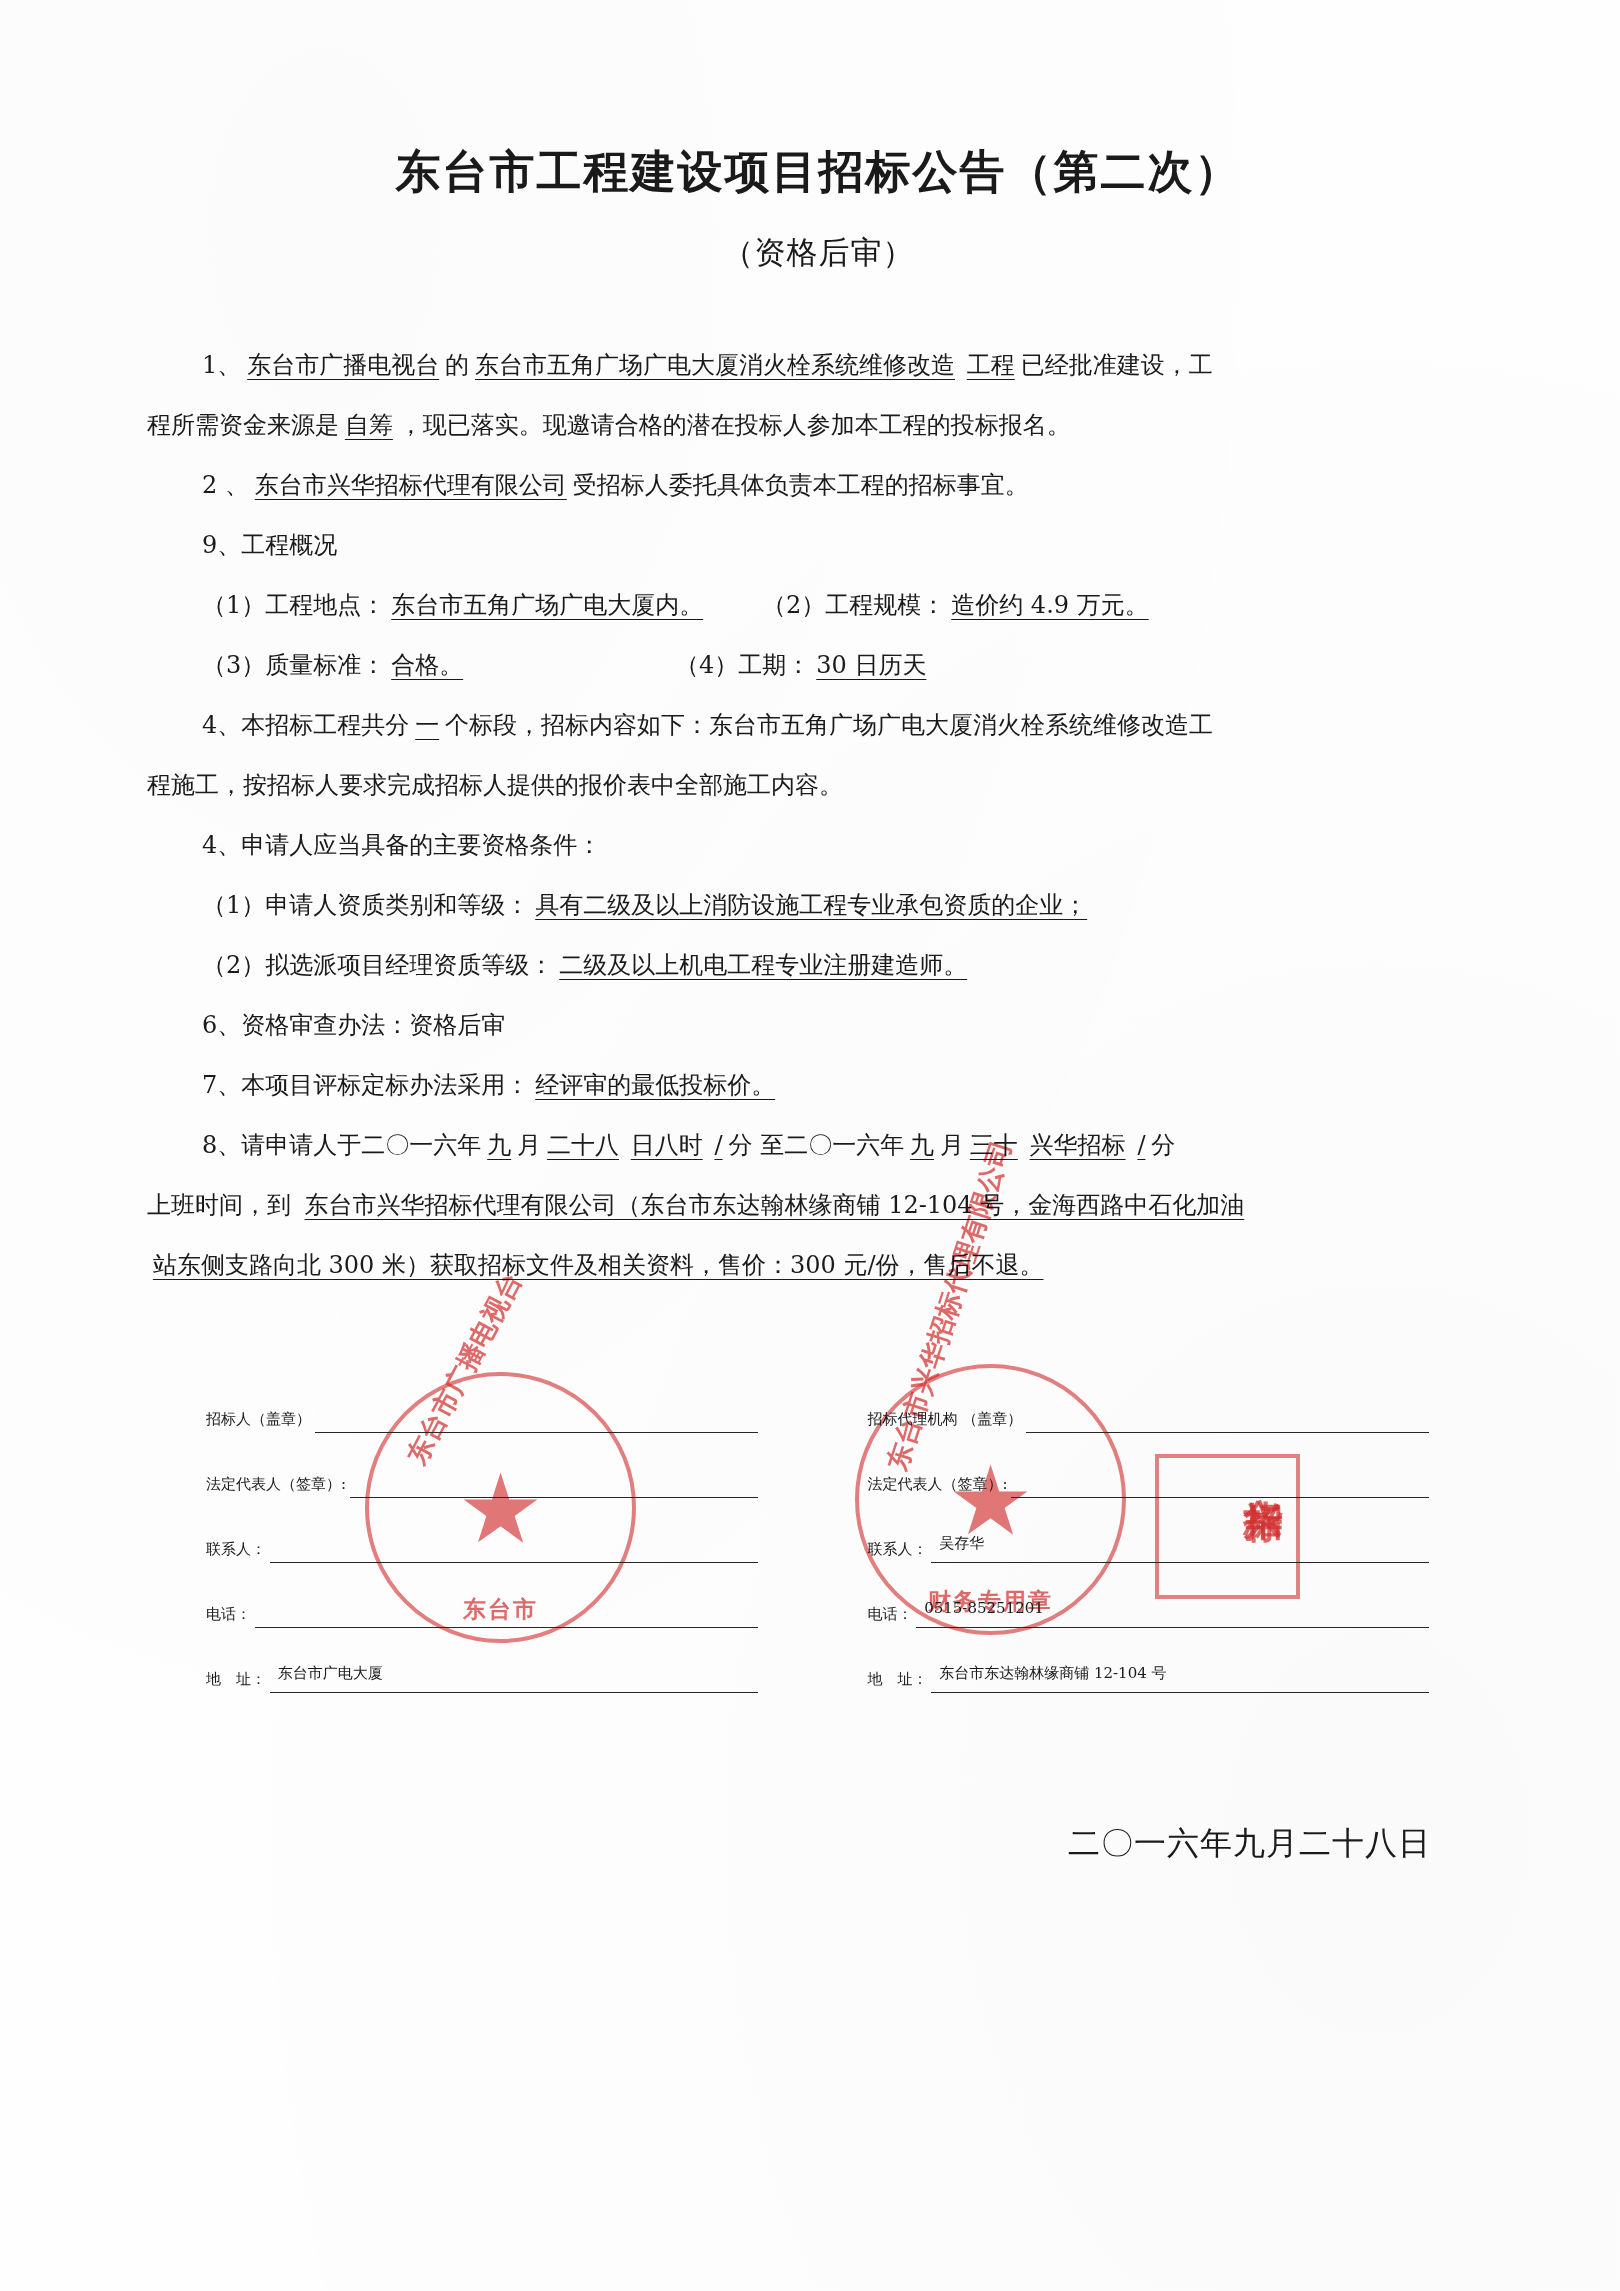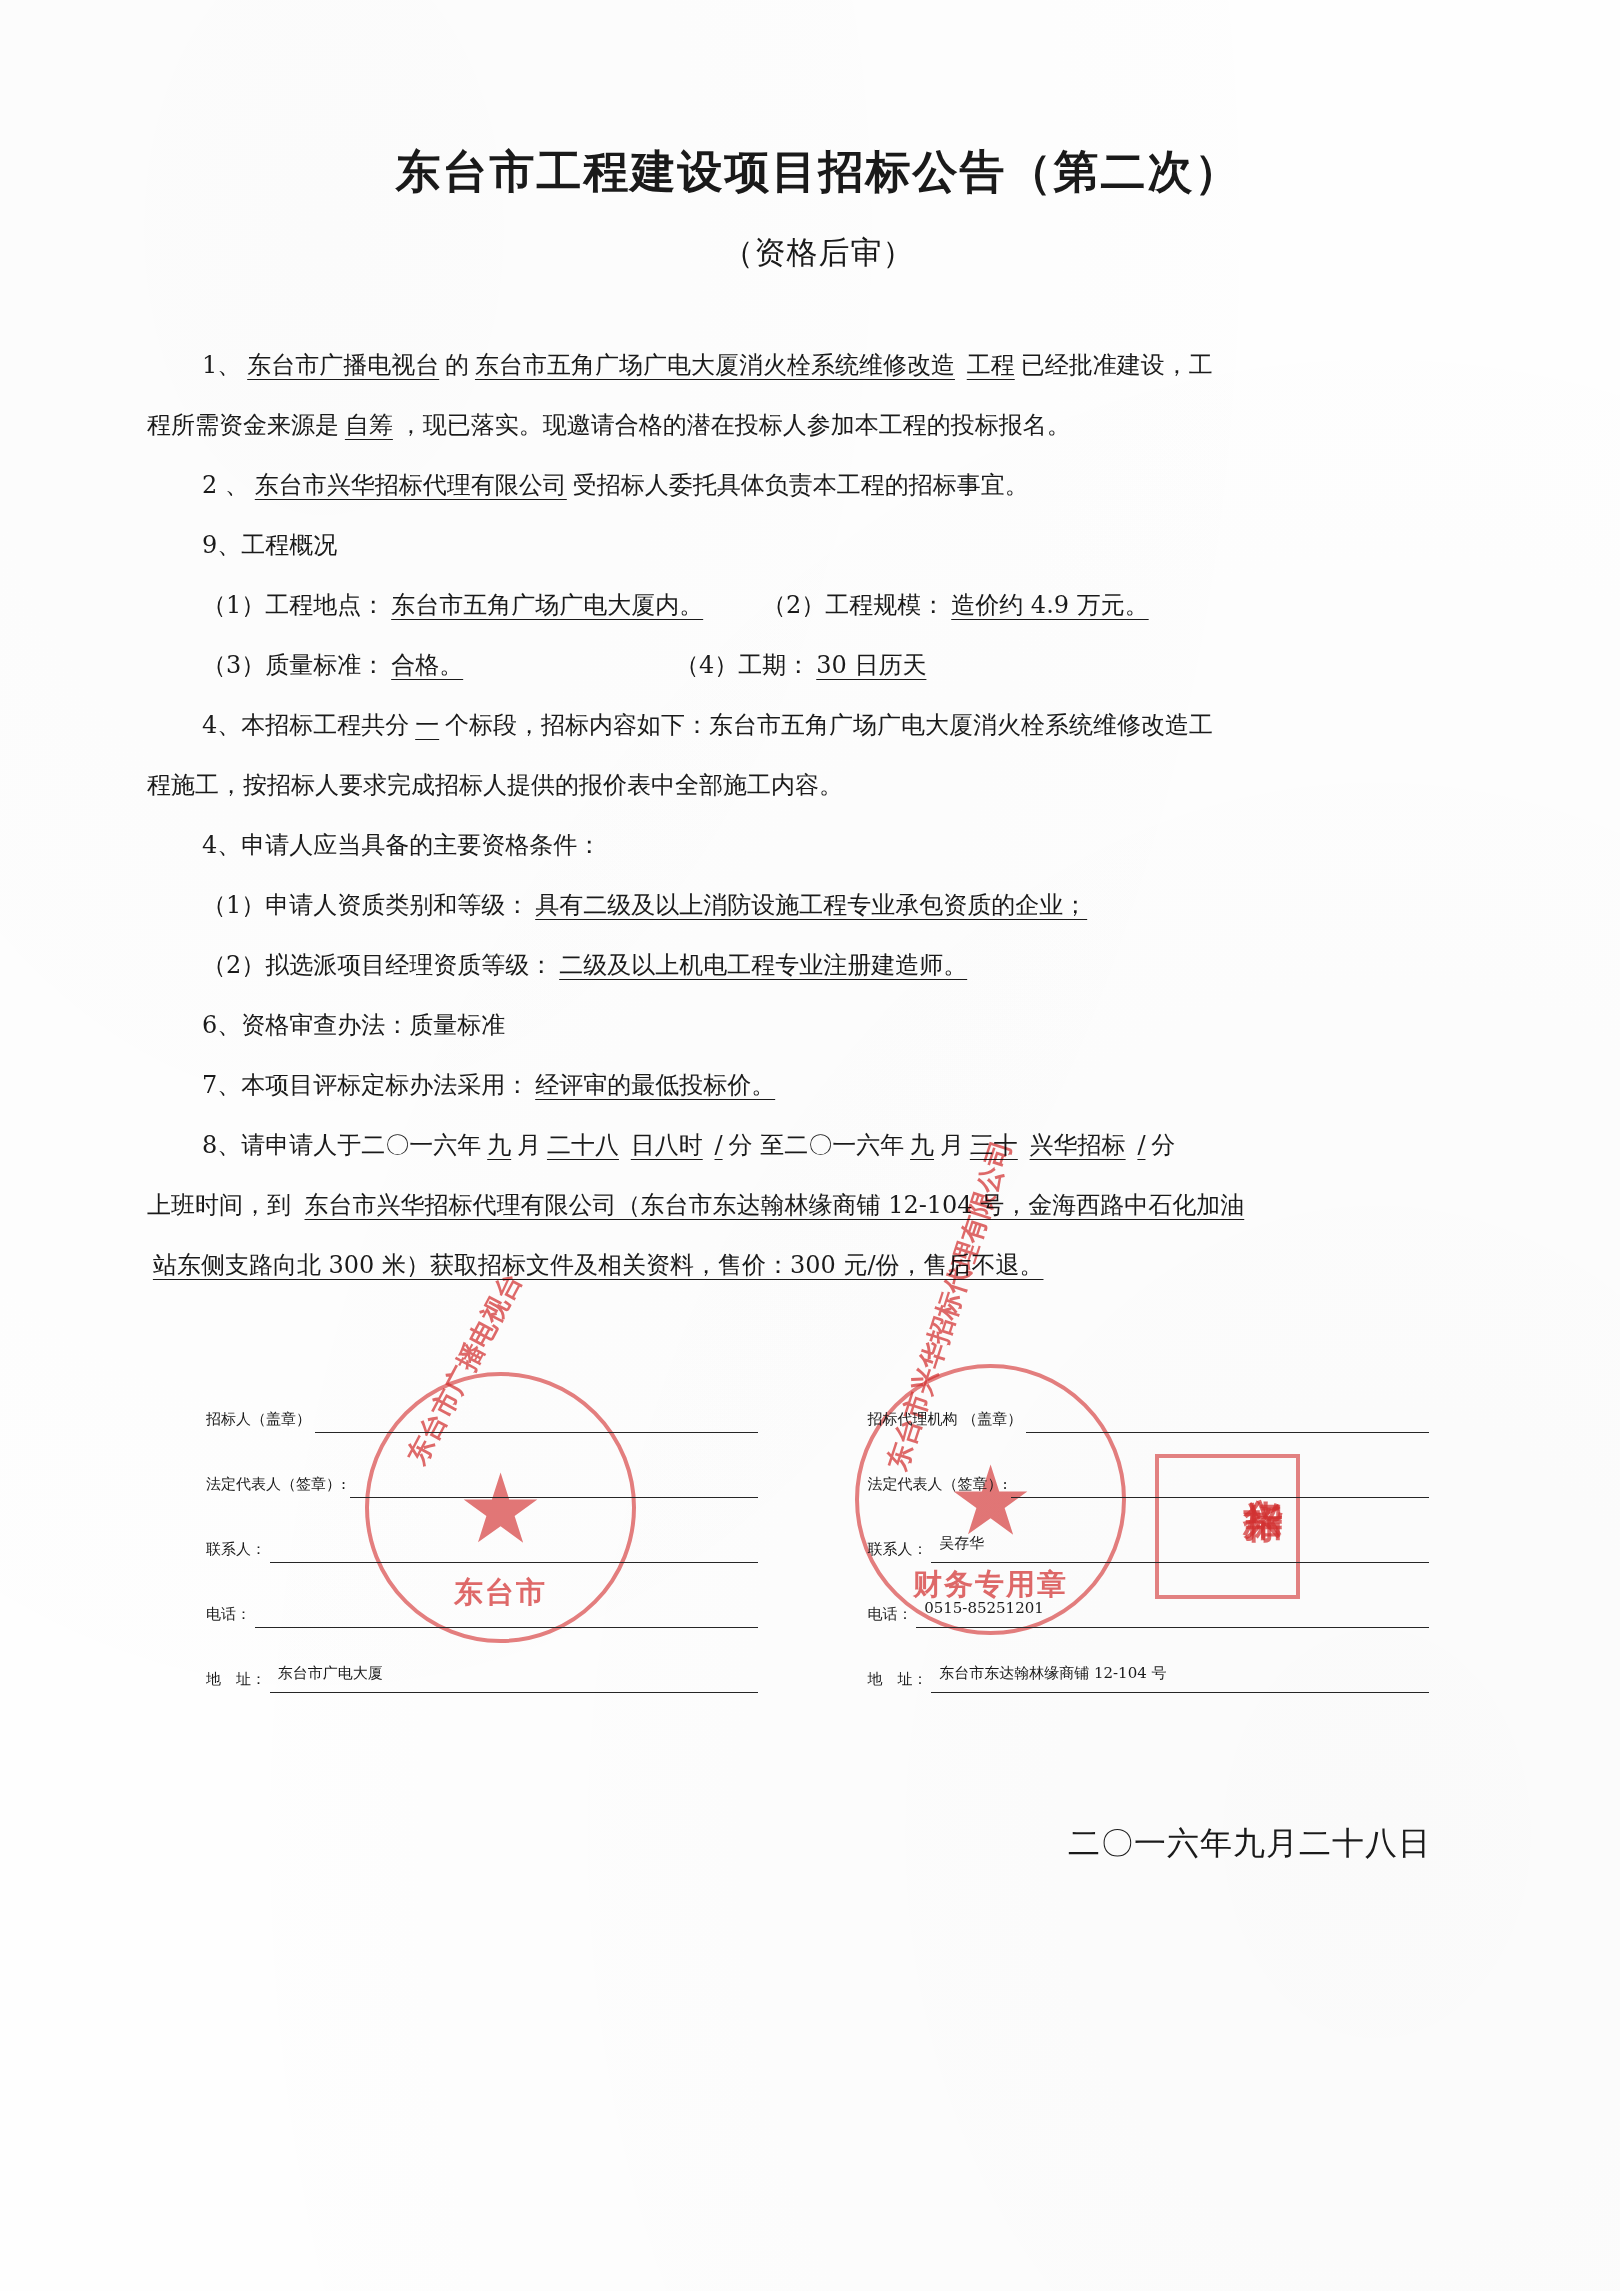--- a/index.html
+++ b/index.html
@@ -145,23 +145,23 @@
     top: 50%;
     font-size: 26.5px;
     font-weight: bold;
     transform-origin: 0 0;
     white-space: nowrap;
     font-family: "DejaVu Serif", "Liberation Serif", serif;
   }
   .stamp-bottom {
     position: absolute;
     left: 50%;
-    bottom: 26px;
+    bottom: 14px;
     transform: translateX(-50%);
-    font-size: 29px;
+    font-size: 23px;
     font-weight: bold;
     white-space: nowrap;
     letter-spacing: 2px;
   }
   #stamp-left {
     left: 218px;
     top: 3.9px;
     width: 263px;
     height: 263px;
   }
@@ -230,21 +230,21 @@
 
       <p class="p indent">4、申请人应当具备的主要资格条件：</p>
       <p class="p indent">
         <span>（1）申请人资质类别和等级：</span><span class="u wide">具有二级及以上消防设施工程专业承包资质的企业；</span>
       </p>
       <p class="p indent">
         <span>（2）拟选派项目经理资质等级：</span><span class="u wide">二级及以上机电工程专业注册建造师。</span>
       </p>
 
       <p class="p indent">
-        <span>6、资格审查办法：</span><span>质量标准</span>
+        <span>6、资格审查办法：</span><span>资格后审</span>
       </p>
 
       <p class="p indent">
         <span>7、本项目评标定标办法采用：</span><span class="u wide">经评审的最低投标价。</span>
       </p>
 
       <p class="p indent">
         <span>8、请申请人于二〇一六年</span><span class="u wide">九</span><span>月</span><span class="u wide">二十八</span><span class="u wide">日八时</span><span class="u wide">/</span><span>分 至二〇一六年</span><span class="u wide">九</span><span>月</span><span class="u wide">三十</span><span class="u wide">兴华招标</span><span class="u wide">/</span><span>分</span>
       </p>
       <p class="p">

